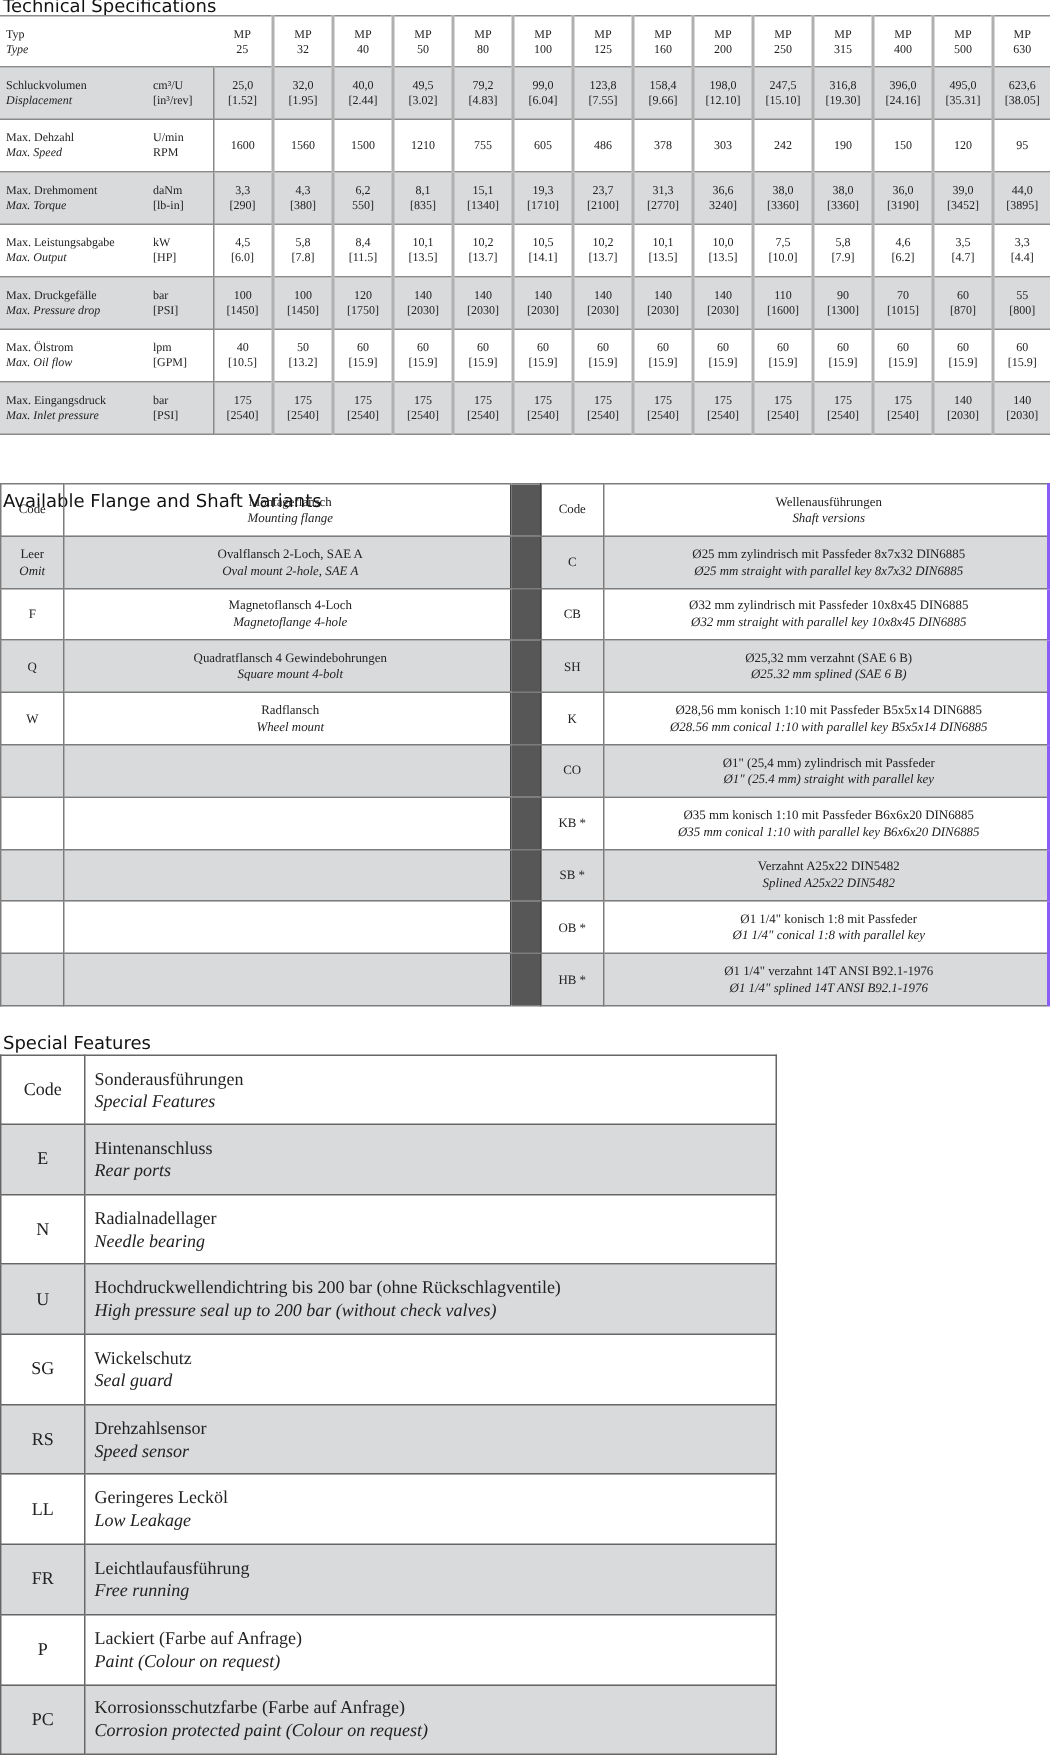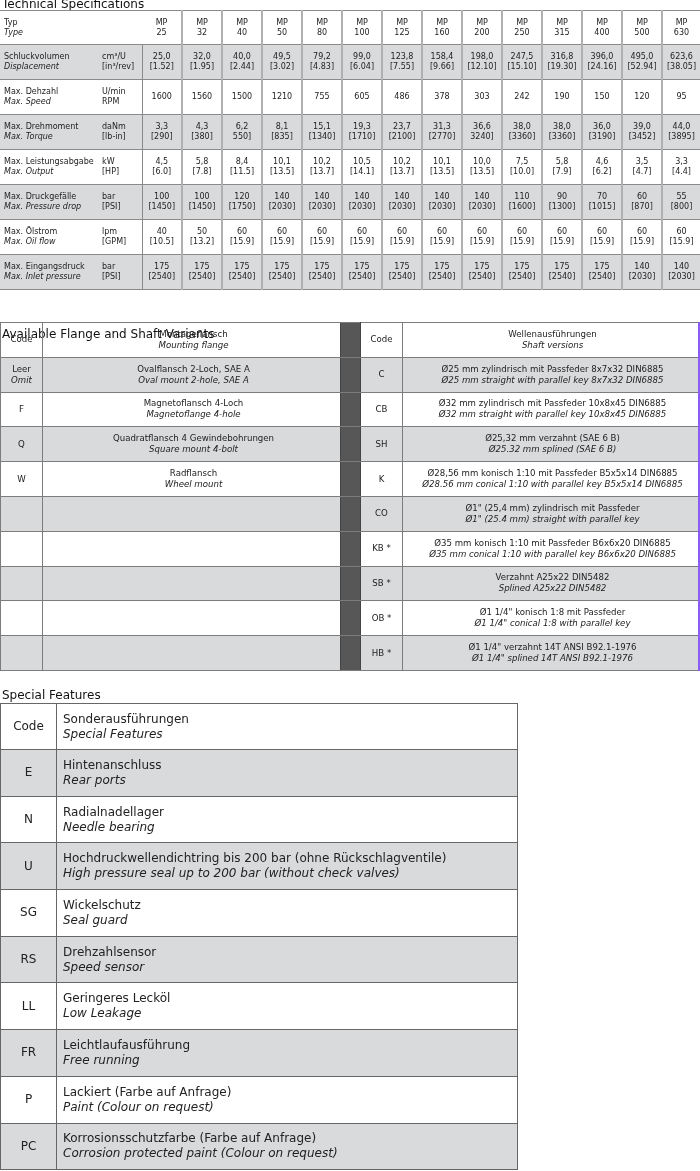--- a/index.html
+++ b/index.html
@@ -2,21 +2,21 @@
 <html><head>
 <meta charset="utf-8">
 <style>
   * { box-sizing: border-box; margin: 0; padding: 0; }
   html, body { width: 700px; height: 1171px; background: #ffffff; overflow: hidden; }
   body { font-family: "DejaVu Sans", sans-serif; color: #222; position: relative; }
   .sec-title { position: absolute; left: 2px; font-size: 12px; color: #111; line-height: 13px; }
   i, .it { font-style: italic; }
 
   
-  table { border-collapse: collapse; table-layout: fixed; }
+  table { border-collapse: collapse; table-layout: fixed; font-family: Liberation Serif, serif; }
   #spec { position: absolute; left: 0; top: 10px; width: 700px; font-size: 8px; line-height: 10px; }
   #spec td { border: 1px solid #8a8a8a; border-left: none; vertical-align: middle; height: 35px; }
   #spec tr:first-child td { height: 34px; }
   #spec td.lab { padding-left: 4px; border-right: none; }
   #spec td.unit { padding-left: 2px; }
   #spec td.val { text-align: center; border-right: 2px solid #b0b0b0; }
   #spec tr.shade td { background: #d9dadb; }
   #spec tr td:last-child { border-right: none; }
 
   
@@ -174,21 +174,21 @@
         <td class="val">
           <div>316,8</div>
           <div>[19.30]</div>
         </td>
         <td class="val">
           <div>396,0</div>
           <div>[24.16]</div>
         </td>
         <td class="val">
           <div>495,0</div>
-          <div>[52.94]</div>
+          <div>[35.31]</div>
         </td>
         <td class="val">
           <div>623,6</div>
           <div>[38.05]</div>
         </td>
       </tr>
       <tr>
         <td class="lab">
           <div>Max. Dehzahl</div>
           <div class="it">Max. Speed</div>

